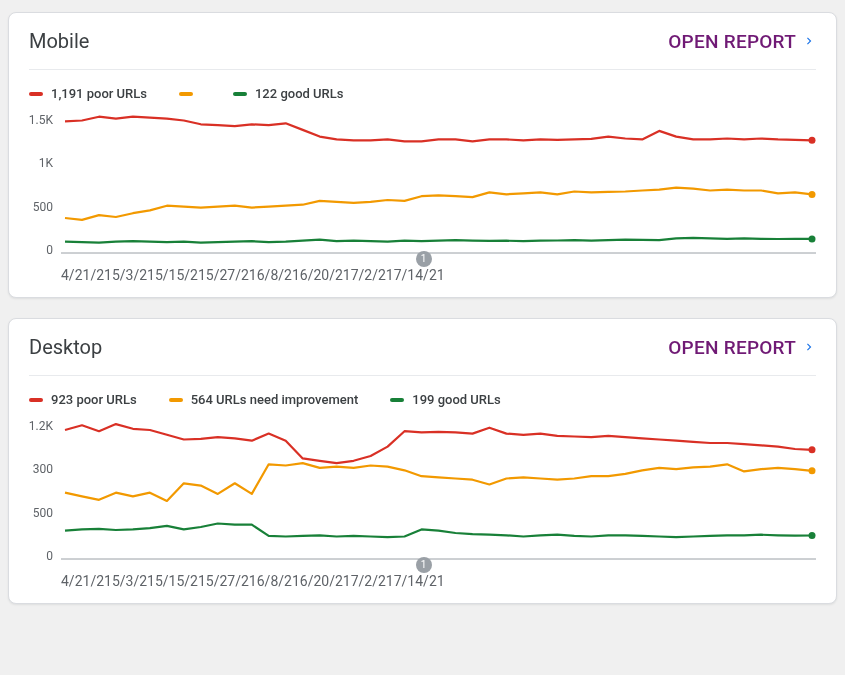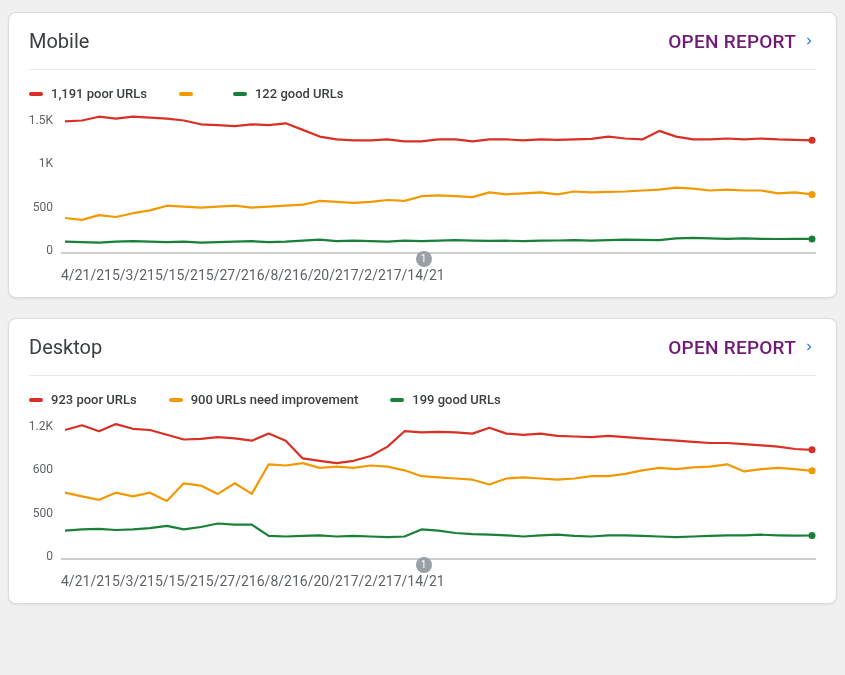--- a/index.html
+++ b/index.html
@@ -190,33 +190,33 @@
     </a>
   </div>
 
   <div class="legend">
     <span class="legend-item">
       <span class="legend-swatch" style="background:#d93025"></span>
       <span>923 poor URLs</span>
     </span>
     <span class="legend-item">
       <span class="legend-swatch" style="background:#f29900"></span>
-      <span>900 URLs need improvement</span>
+      <span>564 URLs need improvement</span>
     </span>
     <span class="legend-item">
       <span class="legend-swatch" style="background:#188038"></span>
       <span>199 good URLs</span>
     </span>
   </div>
 
   <div class="chart-wrap">
     <div class="chart-body">
       <div class="y-axis" id="yaxis-1" style="height:150px;width:32px">
           <span>1.2K</span>
-          <span>600</span>
+          <span>300</span>
           <span>500</span>
           <span>0</span>
         </div>
       <div class="plot-box" style="height:150px">
         <svg class="plot" id="plot-1" viewBox="0 0 755 150" preserveAspectRatio="none">
             <line x1="0" x2="755" y1="146" y2="146" class="baseline"></line>
             <path d="M 4.0 17.0 L 21.0 12.3 L 38.0 18.2 L 54.9 11.1 L 71.9 15.8 L 88.9 17.0 L 105.9 21.8 L 122.8 26.5 L 139.8 25.9 L 156.8 24.1 L 173.8 25.3 L 190.8 27.7 L 207.7 20.6 L 224.7 27.7 L 241.7 45.4 L 258.7 47.8 L 275.6 50.1 L 292.6 47.8 L 309.6 43.0 L 326.6 33.6 L 343.5 18.2 L 360.5 19.4 L 377.5 18.8 L 394.5 19.4 L 411.5 20.6 L 428.4 14.7 L 445.4 20.6 L 462.4 21.8 L 479.4 20.6 L 496.3 22.9 L 513.3 23.5 L 530.3 24.1 L 547.3 22.9 L 564.3 24.1 L 581.2 25.3 L 598.2 26.5 L 615.2 27.7 L 632.2 28.9 L 649.1 30.0 L 666.1 30.0 L 683.1 31.2 L 700.1 32.4 L 717.0 33.6 L 734.0 36.0 L 751.0 36.8" class="series poor" stroke="#d93025"></path>
             <circle cx="751" cy="36.778333333333336" r="3.5" class="end-dot poor" fill="#d93025"></circle>
             <path d="M 4.0 79.7 L 21.0 83.3 L 38.0 86.8 L 54.9 79.7 L 71.9 83.3 L 88.9 79.7 L 105.9 88.0 L 122.8 70.3 L 139.8 72.6 L 156.8 80.9 L 173.8 70.3 L 190.8 80.9 L 207.7 51.3 L 224.7 52.5 L 241.7 50.1 L 258.7 54.9 L 275.6 53.7 L 292.6 54.9 L 309.6 52.5 L 326.6 53.7 L 343.5 57.3 L 360.5 63.2 L 377.5 64.4 L 394.5 65.5 L 411.5 66.7 L 428.4 71.5 L 445.4 65.5 L 462.4 64.4 L 479.4 65.5 L 496.3 66.7 L 513.3 65.5 L 530.3 63.2 L 547.3 63.2 L 564.3 60.8 L 581.2 57.3 L 598.2 54.9 L 615.2 56.1 L 632.2 54.3 L 649.1 53.7 L 666.1 51.3 L 683.1 58.4 L 700.1 56.1 L 717.0 54.9 L 734.0 56.1 L 751.0 57.8" class="series need" stroke="#f29900"></path>
             <circle cx="751" cy="57.84166666666667" r="3.5" class="end-dot need" fill="#f29900"></circle>

